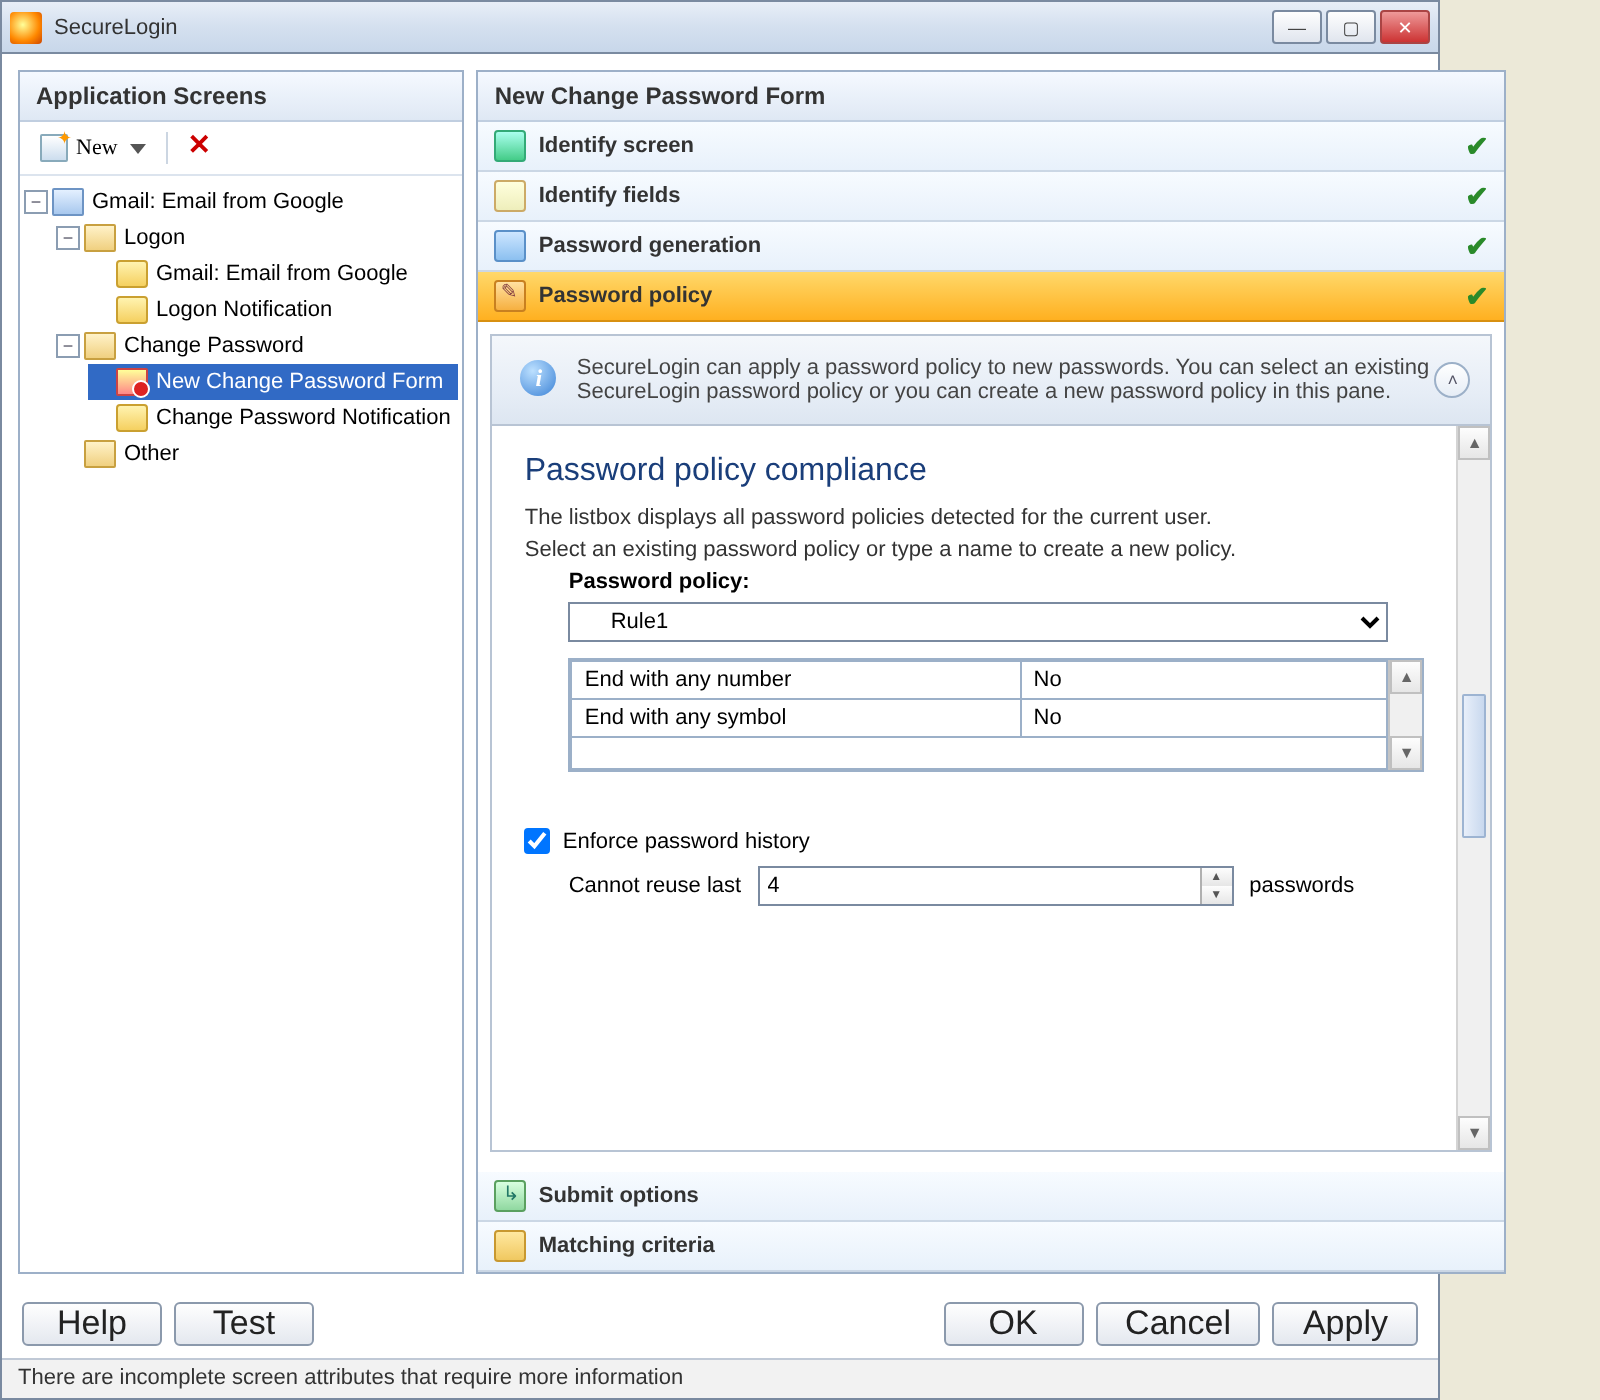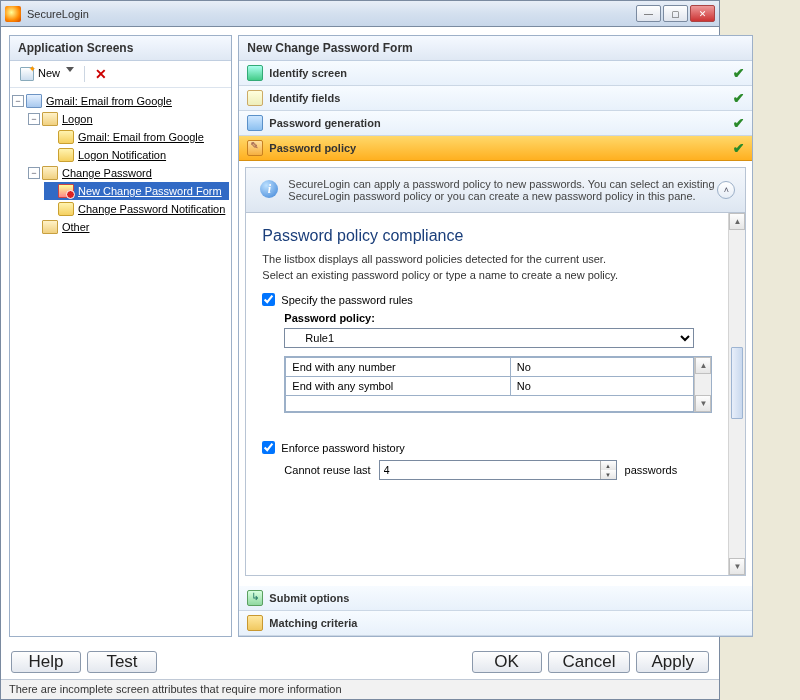--- a/index.html
+++ b/index.html
@@ -17,40 +17,40 @@
 
 .main-split { flex: 1; display: flex; padding: 8px; gap: 6px; background: #fff; min-height: 0; }
 
 .panel { display: flex; flex-direction: column; border: 1px solid #9db0c8; min-height: 0; }
 .panel.left { width: 240px; }
 .panel.right { flex: 1; }
 
 .panel-title { background: linear-gradient(#f5f9ff,#dfe8f4); padding: 5px 8px; font-weight: bold; color: #333; border-bottom: 1px solid #c0cee0; font-size: 12px; }
 
 .left-toolbar { display: flex; align-items: center; padding: 4px 6px; gap: 4px; border-bottom: 1px solid #dce4ee; background: #fff; }
-.tb-btn { display: inline-flex; gap: 4px; padding: 2px 4px; border-radius: 2px; }
+.tb-btn { display: inline-flex; align-items: center; gap: 4px; padding: 2px 4px; border-radius: 2px; font-family: Liberation Serif, serif; }
 .tb-icon { width: 14px; height: 14px; display: inline-block; }
 .ic-new { background: linear-gradient(#fff,#cde); border: 1px solid #8ab; border-radius: 1px; position: relative; }
 .ic-new::after { content: "✦"; position: absolute; right: -3px; top: -4px; color: #f90; font-size: 9px; }
 .ic-drop { width: 0; height: 0; border-left: 4px solid transparent; border-right: 4px solid transparent; border-top: 5px solid #555; display: inline-block; margin-left: 2px; }
 .tb-sep { width: 1px; height: 16px; background: #ccd6e2; margin: 0 2px; }
 .ic-x { color: #c00; font-weight: bold; font-size: 14px; line-height: 14px; }
 
 .tree { flex: 1; overflow: auto; padding: 4px 2px; background: #fff; }
 .tree-node { position: relative; white-space: nowrap; }
 .tree-row { display: flex; align-items: center; height: 18px; padding-right: 4px; }
 .twisty { width: 12px; height: 12px; border: 1px solid #8b9db2; background: #fff; display: inline-flex; align-items: center; justify-content: center; font-size: 9px; color: #556; margin-right: 2px; line-height: 1; }
 .twisty.blank { border: none; background: transparent; }
 .node-icon { width: 16px; height: 14px; margin-right: 4px; display: inline-block; flex-shrink: 0; }
 .ic-app { background: linear-gradient(#e4f0ff,#a8c8ee); border: 1px solid #6d94c4; border-radius: 1px; }
 .ic-screen { background: linear-gradient(#fff3b0,#f5d060); border: 1px solid #caa030; border-radius: 2px; }
 .ic-form-red { background: linear-gradient(#ff9,#f88); border: 1px solid #c44; border-radius: 1px; position: relative; }
 .ic-form-red::after { content:""; position:absolute; right:-2px; bottom:-2px; width:7px; height:7px; background:#d22; border-radius:50%; border:1px solid #fff; }
 .ic-folder { background: linear-gradient(#fff2c8,#f0d080); border: 1px solid #c8a040; border-radius: 1px; }
-.node-label { color: #000; text-decoration: underline; }
+.node-label { color: #000; }
 .tree-row.selected { background: #316ac5; }
 .tree-row.selected .node-label { color: #fff; }
 .children { margin-left: 16px; }
 
 .right-body { flex: 1; display: flex; flex-direction: column; overflow: hidden; background: #fff; min-height: 0; }
 
 .step-row { display: flex; align-items: center; padding: 4px 8px; border-bottom: 1px solid #cbd7e5; background: linear-gradient(#f7fbff,#e8f1fb); }
 .step-row.active { background: linear-gradient(#ffd86a,#ffb020); border-bottom: 1px solid #d89010; }
 .step-icon { width: 16px; height: 16px; margin-right: 6px; display: inline-block; border-radius: 2px; }
 .ic-identify { background: linear-gradient(#afe,#4c8); border:1px solid #3a7; }
@@ -230,24 +230,20 @@
               <span class="info-collapse">˄</span>
             </div>
 
             <div class="scroll-area">
               <div class="scroll-inner">
 
                 <div class="section-heading">Password policy compliance</div>
                 <div class="section-desc">The listbox displays all password policies detected for the current user.</div>
                 <div class="section-desc">Select an existing password policy or type a name to create a new policy.</div>
 
-                <label class="chk-row">
-                  <input type="checkbox" checked="" style="">
-                  <span>Specify the password rules</span>
-                </label>
 
                 <div class="policy-block">
                   <span class="lbl-bold">Password policy:</span>
                   <select class="policy-select">
                     <option>Rule1</option>
                   </select>
 
                   <div class="rules-box">
                     <table class="rules-grid">
                       <tbody>

